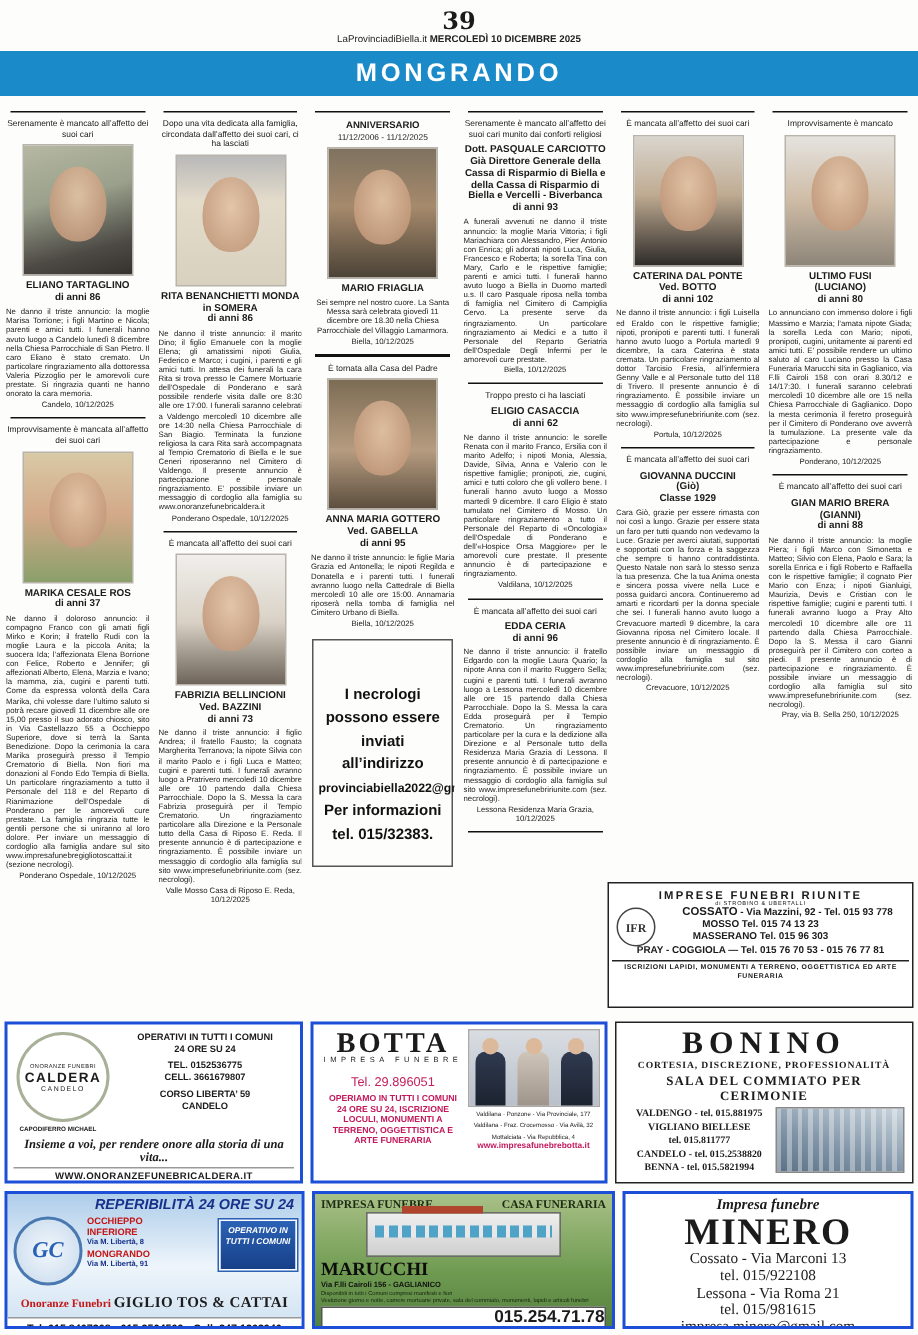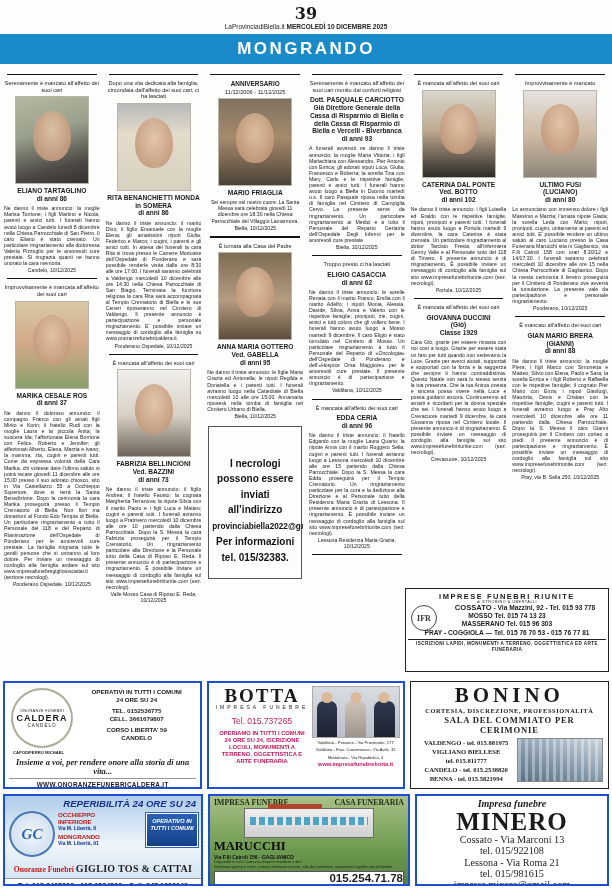--- a/index.html
+++ b/index.html
@@ -355,21 +355,21 @@
       </div>
     </div>
     <div class="cal-tag">Insieme a voi, per rendere onore alla storia di una vita...</div>
     <div class="cal-web">WWW.ONORANZEFUNEBRICALDERA.IT</div>
   </div>
 
   <div class="ad ad-botta">
     <div class="bot-left">
       <div class="bot-brand">BOTTA</div>
       <div class="bot-brandsub">IMPRESA FUNEBRE</div>
-      <div class="bot-tel"><span>Tel. </span><span>015.737265</span></div>
+      <div class="bot-tel"><span>Tel. </span><span>29.896051</span></div>
       <div class="bot-services">OPERIAMO IN TUTTI I COMUNI 24 ORE SU 24, ISCRIZIONE LOCULI, MONUMENTI A TERRENO, OGGETTISTICA E ARTE FUNERARIA</div>
     </div>
     <div class="bot-right">
       <div class="bot-photo">
         <div class="fig"></div>
         <div class="fig mid"></div>
         <div class="fig"></div>
       </div>
       <div class="bot-addr">Valdilana - Ponzone - Via Provinciale, 177</div>
       <div class="bot-addr">Valdilana - Fraz. Crocemosso - Via Avilà, 32</div>

